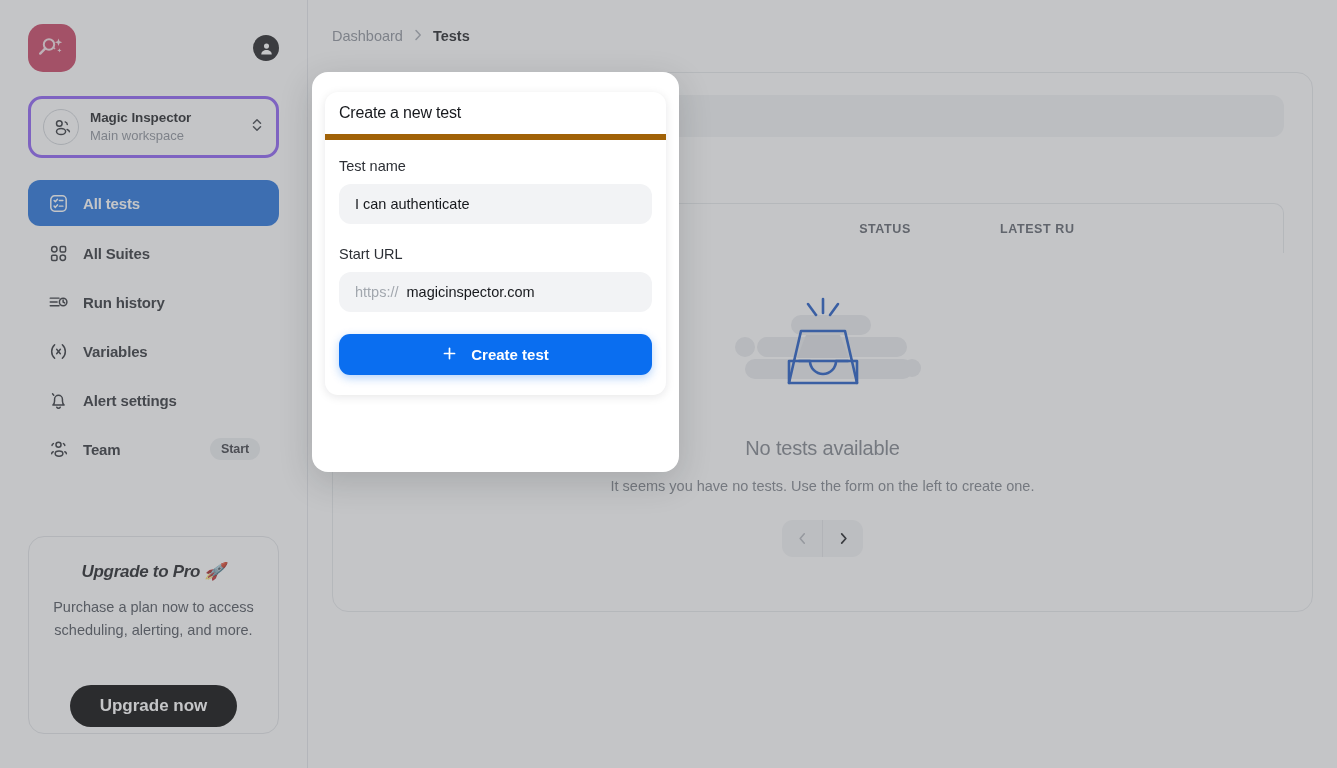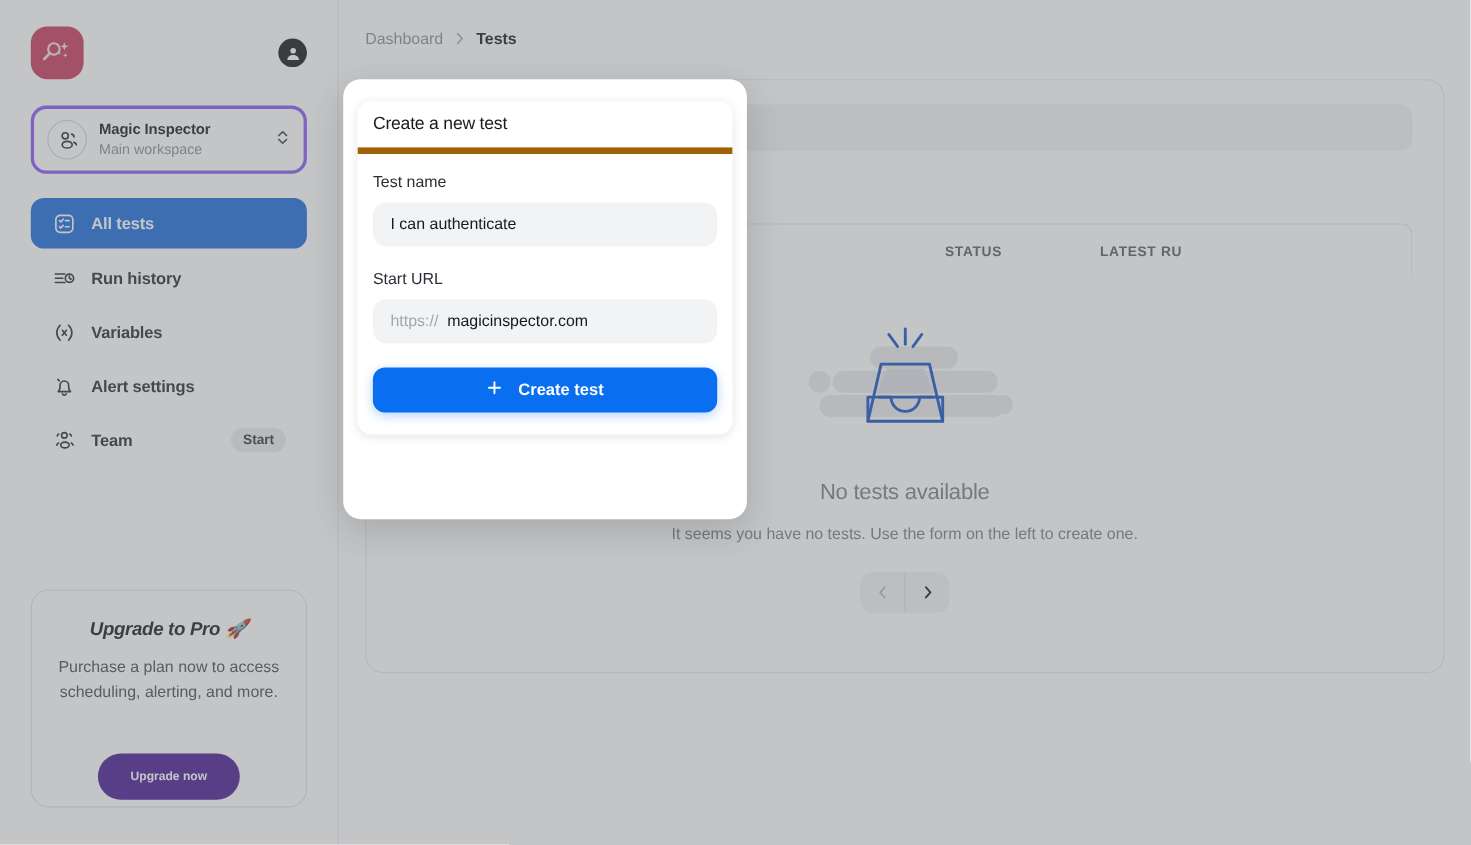--- a/index.html
+++ b/index.html
@@ -125,22 +125,22 @@
     margin-bottom: 14px; letter-spacing: -0.3px; font-style: italic;
   }
   .upgrade-desc {
     font-size: 14.5px; color: #4b5059; line-height: 1.55;
     margin-bottom: 22px;
   }
   .upgrade-btn {
     display: inline-flex; align-items: center; justify-content: center;
     height: 42px; padding: 0 30px;
     border-radius: 21px;
-    background: #4c1d95;
-    color: #fff; font-size: 11px; font-weight: 600;
+    background: #000000;
+    color: #fff; font-size: 17px; font-weight: 600;
     border: none; cursor: pointer;
     position: relative; bottom: -22px;
     font-family: inherit;
   }
 
   
   #main {
     flex: 1;
     min-width: 0;
     display: flex;
@@ -357,20 +357,31 @@
             <rect x="3.2" y="3.2" width="17.6" height="17.6" rx="4.4"></rect>
             <polyline points="7,8.6 8.4,10 10.8,7.2"></polyline>
             <line x1="13" y1="8.6" x2="17" y2="8.6"></line>
             <polyline points="7,15 8.4,16.4 10.8,13.6"></polyline>
             <line x1="13" y1="15" x2="17" y2="15"></line>
           </svg>
         </span>
         <span class="nav-label">All tests</span>
       </div>
 
+      <div class="nav-item">
+        <span class="ico">
+          <svg width="21" height="21" viewBox="0 0 24 24" fill="none" stroke="#2c2f35" stroke-width="1.7">
+            <circle cx="7.2" cy="7.2" r="3.1"></circle>
+            <rect x="13.9" y="4.1" width="6.2" height="6.2" rx="1.4"></rect>
+            <rect x="4.1" y="13.9" width="6.2" height="6.2" rx="1.4"></rect>
+            <circle cx="16.9" cy="16.9" r="3.1"></circle>
+          </svg>
+        </span>
+        <span class="nav-label">All Suites</span>
+      </div>
 
       <div class="nav-item">
         <span class="ico">
           <svg width="21" height="21" viewBox="0 0 24 24" fill="none" stroke="#2c2f35" stroke-width="1.7" stroke-linecap="round">
             <line x1="2.6" y1="7" x2="12.6" y2="7"></line>
             <line x1="2.6" y1="11.4" x2="10.4" y2="11.4"></line>
             <line x1="2.6" y1="15.8" x2="12.6" y2="15.8"></line>
             <circle cx="17.3" cy="11.4" r="4.3"></circle>
             <polyline points="17.3,9.2 17.3,11.4 19,12.4"></polyline>
           </svg>

